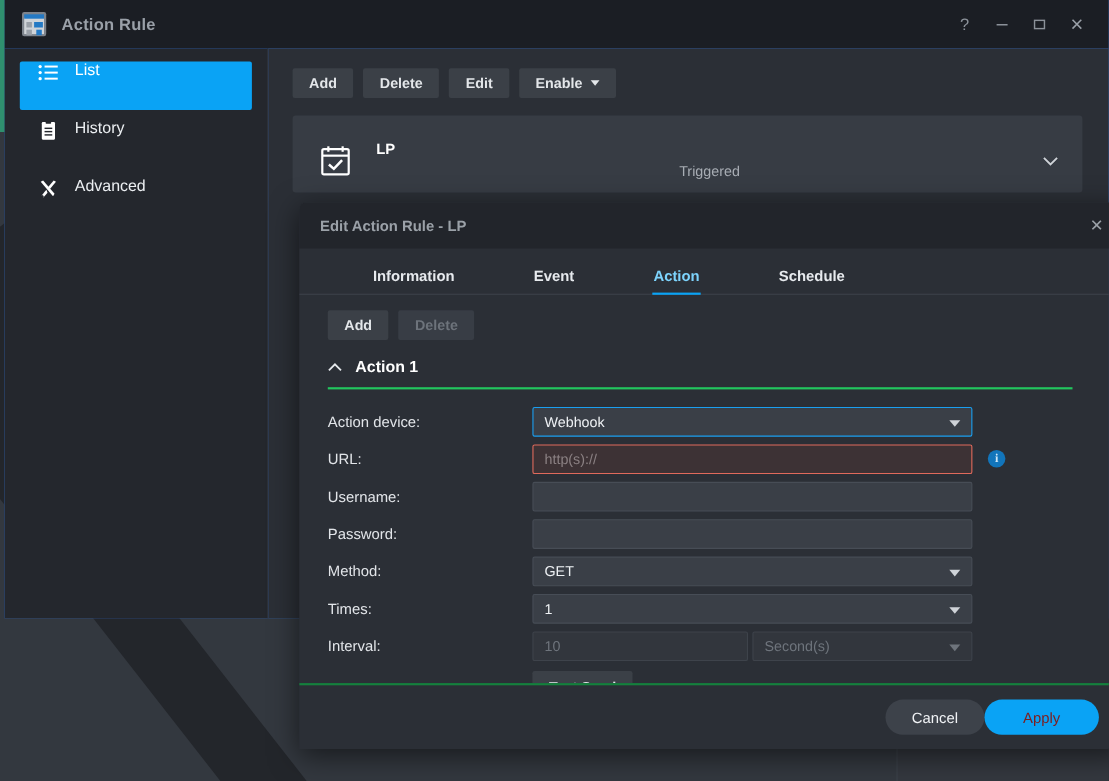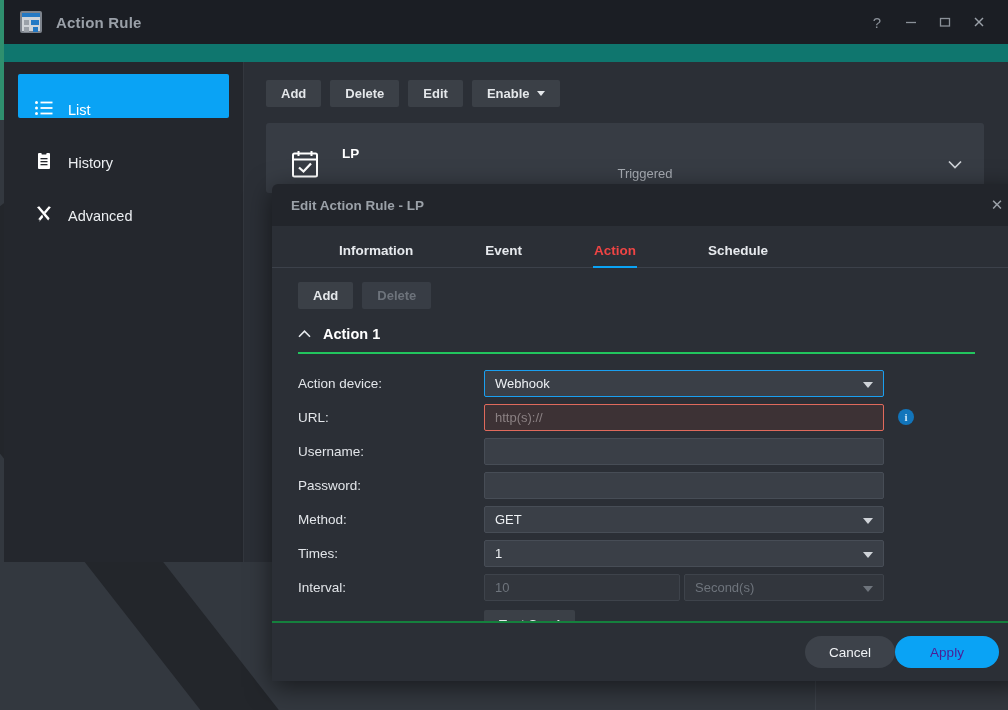--- a/index.html
+++ b/index.html
@@ -42,23 +42,23 @@
 
   
   #edge-strip {
     position: absolute; left: 0; top: 0; width: 4px; height: 120px;
     background: #2f8f6e; z-index: 40;
   }
 
   
   #app-window {
     position: absolute; left: 4px; top: 0; width: 1004px; height: 562px;
-    background: #0f766e;
+    background: #3b82f6;
     z-index: 10;
-    display: flex; flex-direction: column; gap: 18px;
+    display: flex; flex-direction: column;
   }
 
   
   #title-bar {
     height: 44px; background: #1b1e24;
     display: flex; align-items: center;
     flex: none;
     position: relative;
   }
   #app-icon {
@@ -106,21 +106,21 @@
   #win-body { flex: 1; display: flex; min-height: 0; }
 
   
   #sidebar {
     width: 240px; flex: none; background: #24272d;
     padding-top: 12px;
     border-right: 1px solid #33373e;
   }
   .side-item {
     height: 44px; margin: 0 14px 9px 14px;
-    display: flex; align-items: flex-end; gap: 14px;
+    display: flex; align-items: flex-start; gap: 14px;
     padding-left: 16px; border-radius: 2px;
     color: #eceff2; font-size: 14.5px;
   }
   .side-item.active { background: #0aa3f5; color: #fff; }
   .side-icon { width: 20px; height: 20px; flex: none; display: block; }
 
   
   #content {
     flex: 1; min-width: 0; background: #2b2f36;
     padding: 18px 24px 0 22px;
@@ -177,21 +177,21 @@
 
   #dlg-tabs {
     display: flex; gap: 30px; padding: 0 26px;
     border-bottom: 1px solid #3c414a;
     margin: 13px 0 0 0; flex: none;
   }
   .dtab {
     color: #e7eaee; font-size: 13.5px; font-weight: bold;
     padding: 4px 1px 9px 1px; position: relative; margin-left: 40px;
   }
-  .dtab.active { color: #ef4444; }
+  .dtab.active { color: #7dd3fc; }
   .dtab.active::after {
     content: ""; position: absolute; left: 0; right: 0; bottom: -1px;
     height: 2px; background: #0aa3f5;
   }
 
   #dlg-scroll {
     flex: 1; min-height: 0; position: relative;
     padding: 14px 26px 0 26px;
     overflow: hidden;
   }
@@ -268,21 +268,21 @@
     display: flex; align-items: center; justify-content: flex-end;
     gap: 0; padding-right: 24px;
   }
   .pillbtn {
     height: 32px; min-width: 84px; padding: 0 24px;
     border-radius: 16px; border: none;
     font-size: 13.5px; font-family: inherit;
     display: flex; align-items: center; justify-content: center;
   }
   #cancel-btn { background: #3d424a; color: #f0f2f5; }
-  #apply-btn { background: #0aa3f5; color: #4c1d95; min-width: 104px; text-align: right; }
+  #apply-btn { background: #0aa3f5; color: #7f1d1d; min-width: 104px; text-align: right; }
 </style>
 </head>
 <body>
 
 <div id="desktop">
   <div class="wall-dark-right"></div>
   <div class="wall-diag"></div>
   <div class="wall-diag2"></div>
   <div class="wall-box1"></div>
   <div class="wall-box2"></div>

